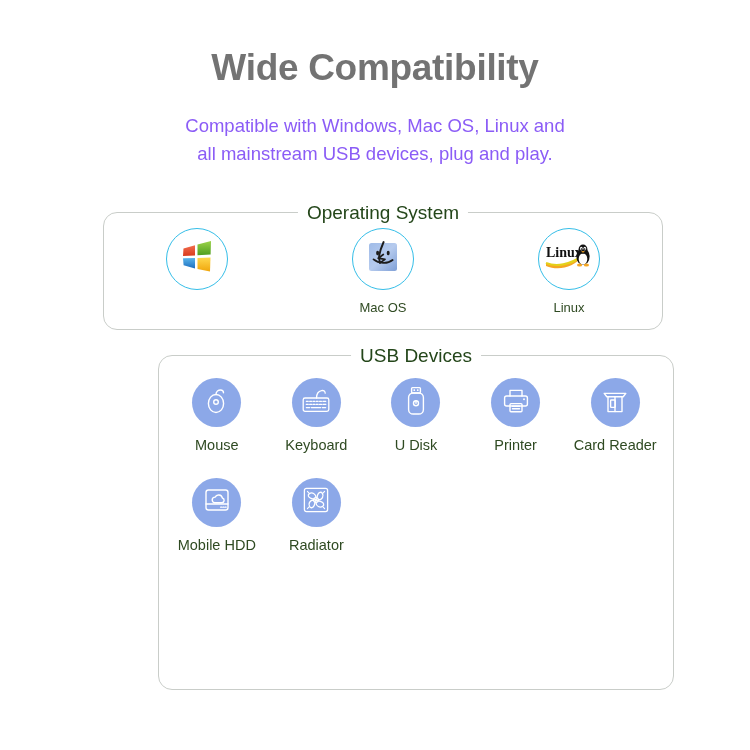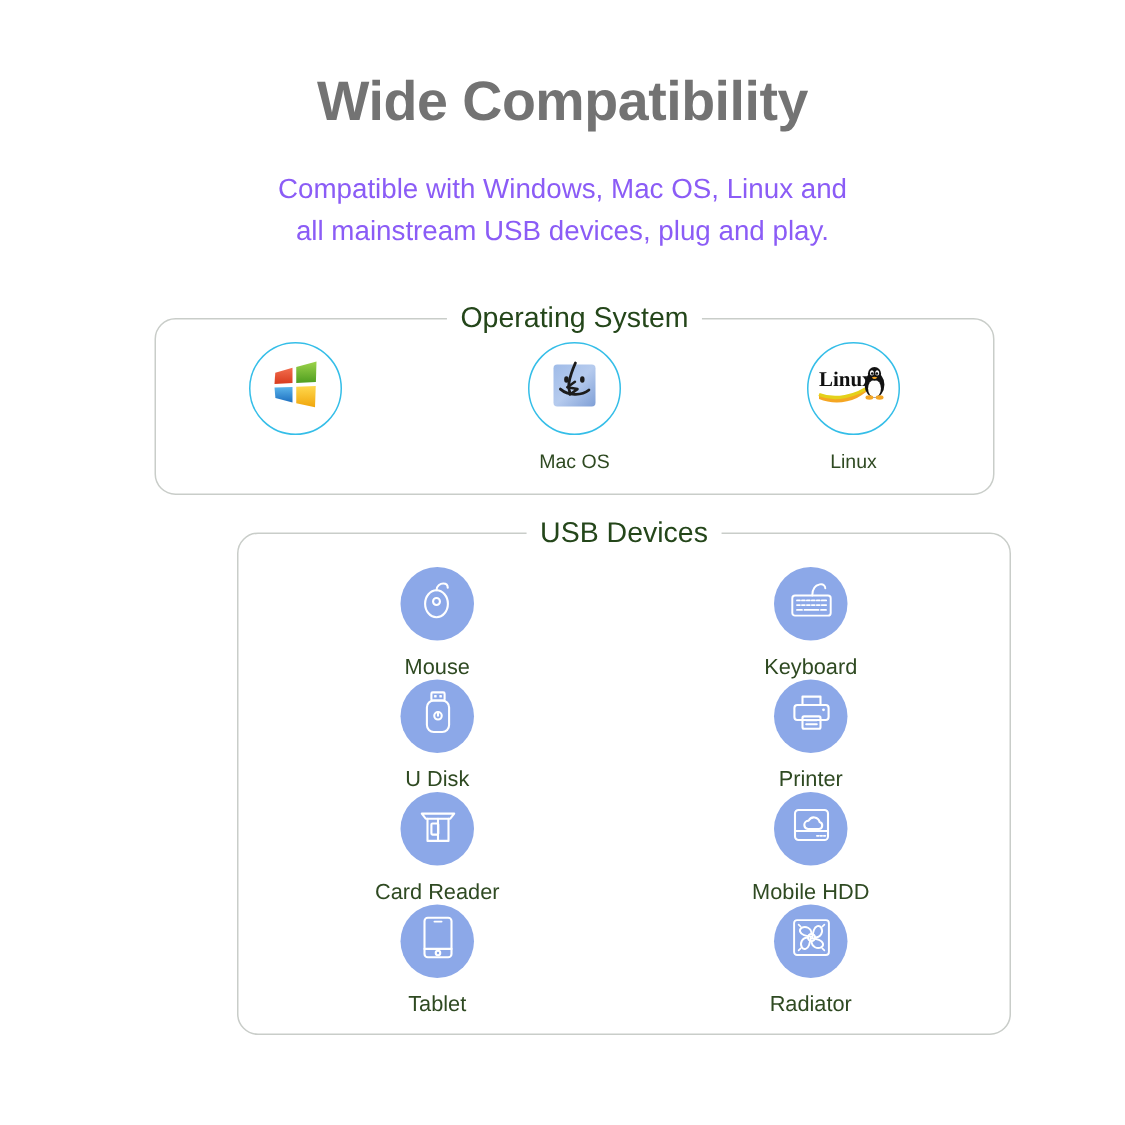--- a/index.html
+++ b/index.html
@@ -98,21 +98,21 @@
   }
   .os-label {
     font-size: 13px;
     color: #2f4a22;
     margin-top: 10px;
   }
 
   
   .usb-grid {
     display: grid;
-    grid-template-columns: repeat(2, 1fr);
+    grid-template-columns: repeat(5, 1fr);
     grid-template-rows: repeat(3, 1fr);
     height: 100%;
     box-sizing: border-box;
     padding: 22px 8px 12px 8px;
   }
   .usb-item {
     text-align: center;
   }
   .usb-circle {
     width: 49px;
@@ -313,33 +313,20 @@
             <rect x="3.0" y="4.0" width="22" height="20" rx="2.4"></rect>
             <path d="M3.0 18.0 h22"></path>
             <path d="M9.2 14.0 a2.9 2.9 0 0 1 2.9 -2.9 a3.9 3.9 0 0 1 7.3 0.9 a2.4 2.4 0 0 1 -0.5 4.7 H11.6 a2.9 2.9 0 0 1 -2.4 -2.7 Z"></path>
             <path d="M17.6 21.2h1.2M19.9 21.2h1.2M22.2 21.2h1.0" stroke-width="1.2"></path>
           </svg>
         </span>
       </div>
       <div class="usb-label">Mobile HDD</div>
     </div>
 
-    <div class="usb-item">
-      <div class="usb-circle">
-        <span>
-          <svg width="24" height="30" viewBox="0 0 24 30" fill="none" stroke="#ffffff" stroke-width="1.4" stroke-linecap="round" stroke-linejoin="round">
-            <rect x="3.0" y="1.8" width="18" height="26.4" rx="2.2"></rect>
-            <path d="M9.6 4.4 h4.8" stroke-width="1.2"></path>
-            <path d="M3.0 22.6 h18"></path>
-            <circle cx="12" cy="25.3" r="1.5"></circle>
-          </svg>
-        </span>
-      </div>
-      <div class="usb-label">Tablet</div>
-    </div>
 
     <div class="usb-item">
       <div class="usb-circle">
         <span>
           <svg width="28" height="28" viewBox="0 0 28 28" fill="none" stroke="#ffffff" stroke-width="1.3" stroke-linecap="round" stroke-linejoin="round">
             <rect x="2.4" y="2.4" width="23.2" height="23.2" rx="2.0"></rect>
             <circle cx="14" cy="14" r="2.4"></circle>
             <path d="M14 11.6 C14 7.6 10.0 6.0 7.4 7.6 C5.4 8.9 6.2 11.4 9.0 12.4 C10.9 13.1 12.8 13.3 14 13.3"></path>
             <path d="M16.4 14 C20.4 14 22.0 10.0 20.4 7.4 C19.1 5.4 16.6 6.2 15.6 9.0 C14.9 10.9 14.7 12.8 14.7 14"></path>
             <path d="M14 16.4 C14 20.4 18.0 22.0 20.6 20.4 C22.6 19.1 21.8 16.6 19.0 15.6 C17.1 14.9 15.2 14.7 14 14.7"></path>

